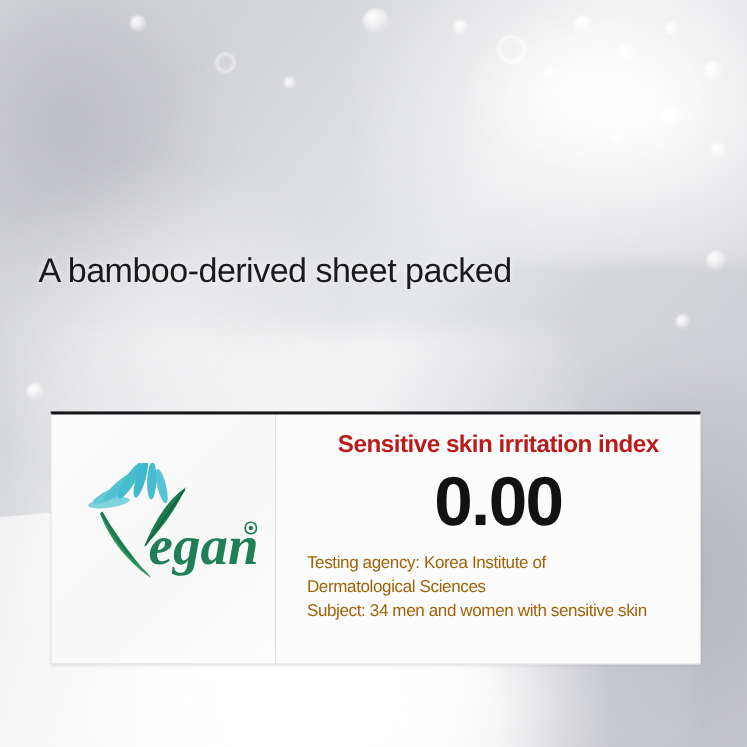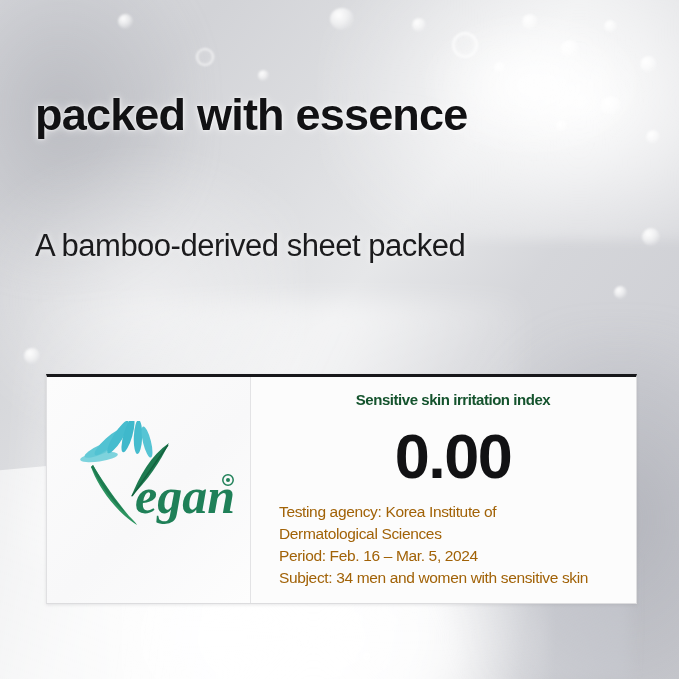--- a/index.html
+++ b/index.html
@@ -239,23 +239,23 @@
   }
   .vegan-logo svg { display: block; width: 100%; height: 100%; }
 
   
   .card-title {
     position: absolute;
     left: 22px;
     top: 14px;
     width: 360px;
     text-align: center;
-    font-size: 15px;
+    font-size: 22px;
     font-weight: bold;
-    color: #14532d;
+    color: #b91c1c;
     letter-spacing: -0.45px;
     white-space: nowrap;
   }
   .card-score {
     position: absolute;
     left: 22px;
     top: 48px;
     width: 360px;
     text-align: center;
     font-size: 63px;
@@ -307,21 +307,20 @@
   <div class="bokeh" style="left:556px;top:120px;width:12px;height:12px;"></div>
   <div class="bokeh" style="left:642px;top:228px;width:18px;height:18px;"></div>
   <div class="bokeh" style="left:614px;top:286px;width:13px;height:13px;"></div>
   <div class="bokeh" style="left:24px;top:348px;width:16px;height:16px;"></div>
   <div class="bokeh" style="left:300px;top:636px;width:14px;height:14px;"></div>
   <div class="bokeh" style="left:362px;top:652px;width:11px;height:11px;"></div>
   <div class="bokeh" style="left:240px;top:660px;width:9px;height:9px;"></div>
 </div>
 
 <div class="headline">
-  <span class="hl-line">packed with essence</span>
 </div>
 
 <div class="subcopy">
   <span class="sc-line">A bamboo-derived sheet packed</span>
 </div>
 
 <div class="info-card">
 
   <div class="card-left">
     <div class="vegan-logo">
@@ -352,18 +351,17 @@
       </svg>
     </div>
   </div>
 
   <div class="card-right">
     <div class="card-title">Sensitive skin irritation index</div>
     <div class="card-score">0.00</div>
     <div class="card-notes">
       <span class="note-line">Testing agency: Korea Institute of</span>
       <span class="note-line">Dermatological Sciences</span>
-      <span class="note-line">Period: Feb. 16 – Mar. 5, 2024</span>
       <span class="note-line">Subject: 34 men and women with sensitive skin</span>
     </div>
   </div>
 
 </div>
 
 </body></html>

